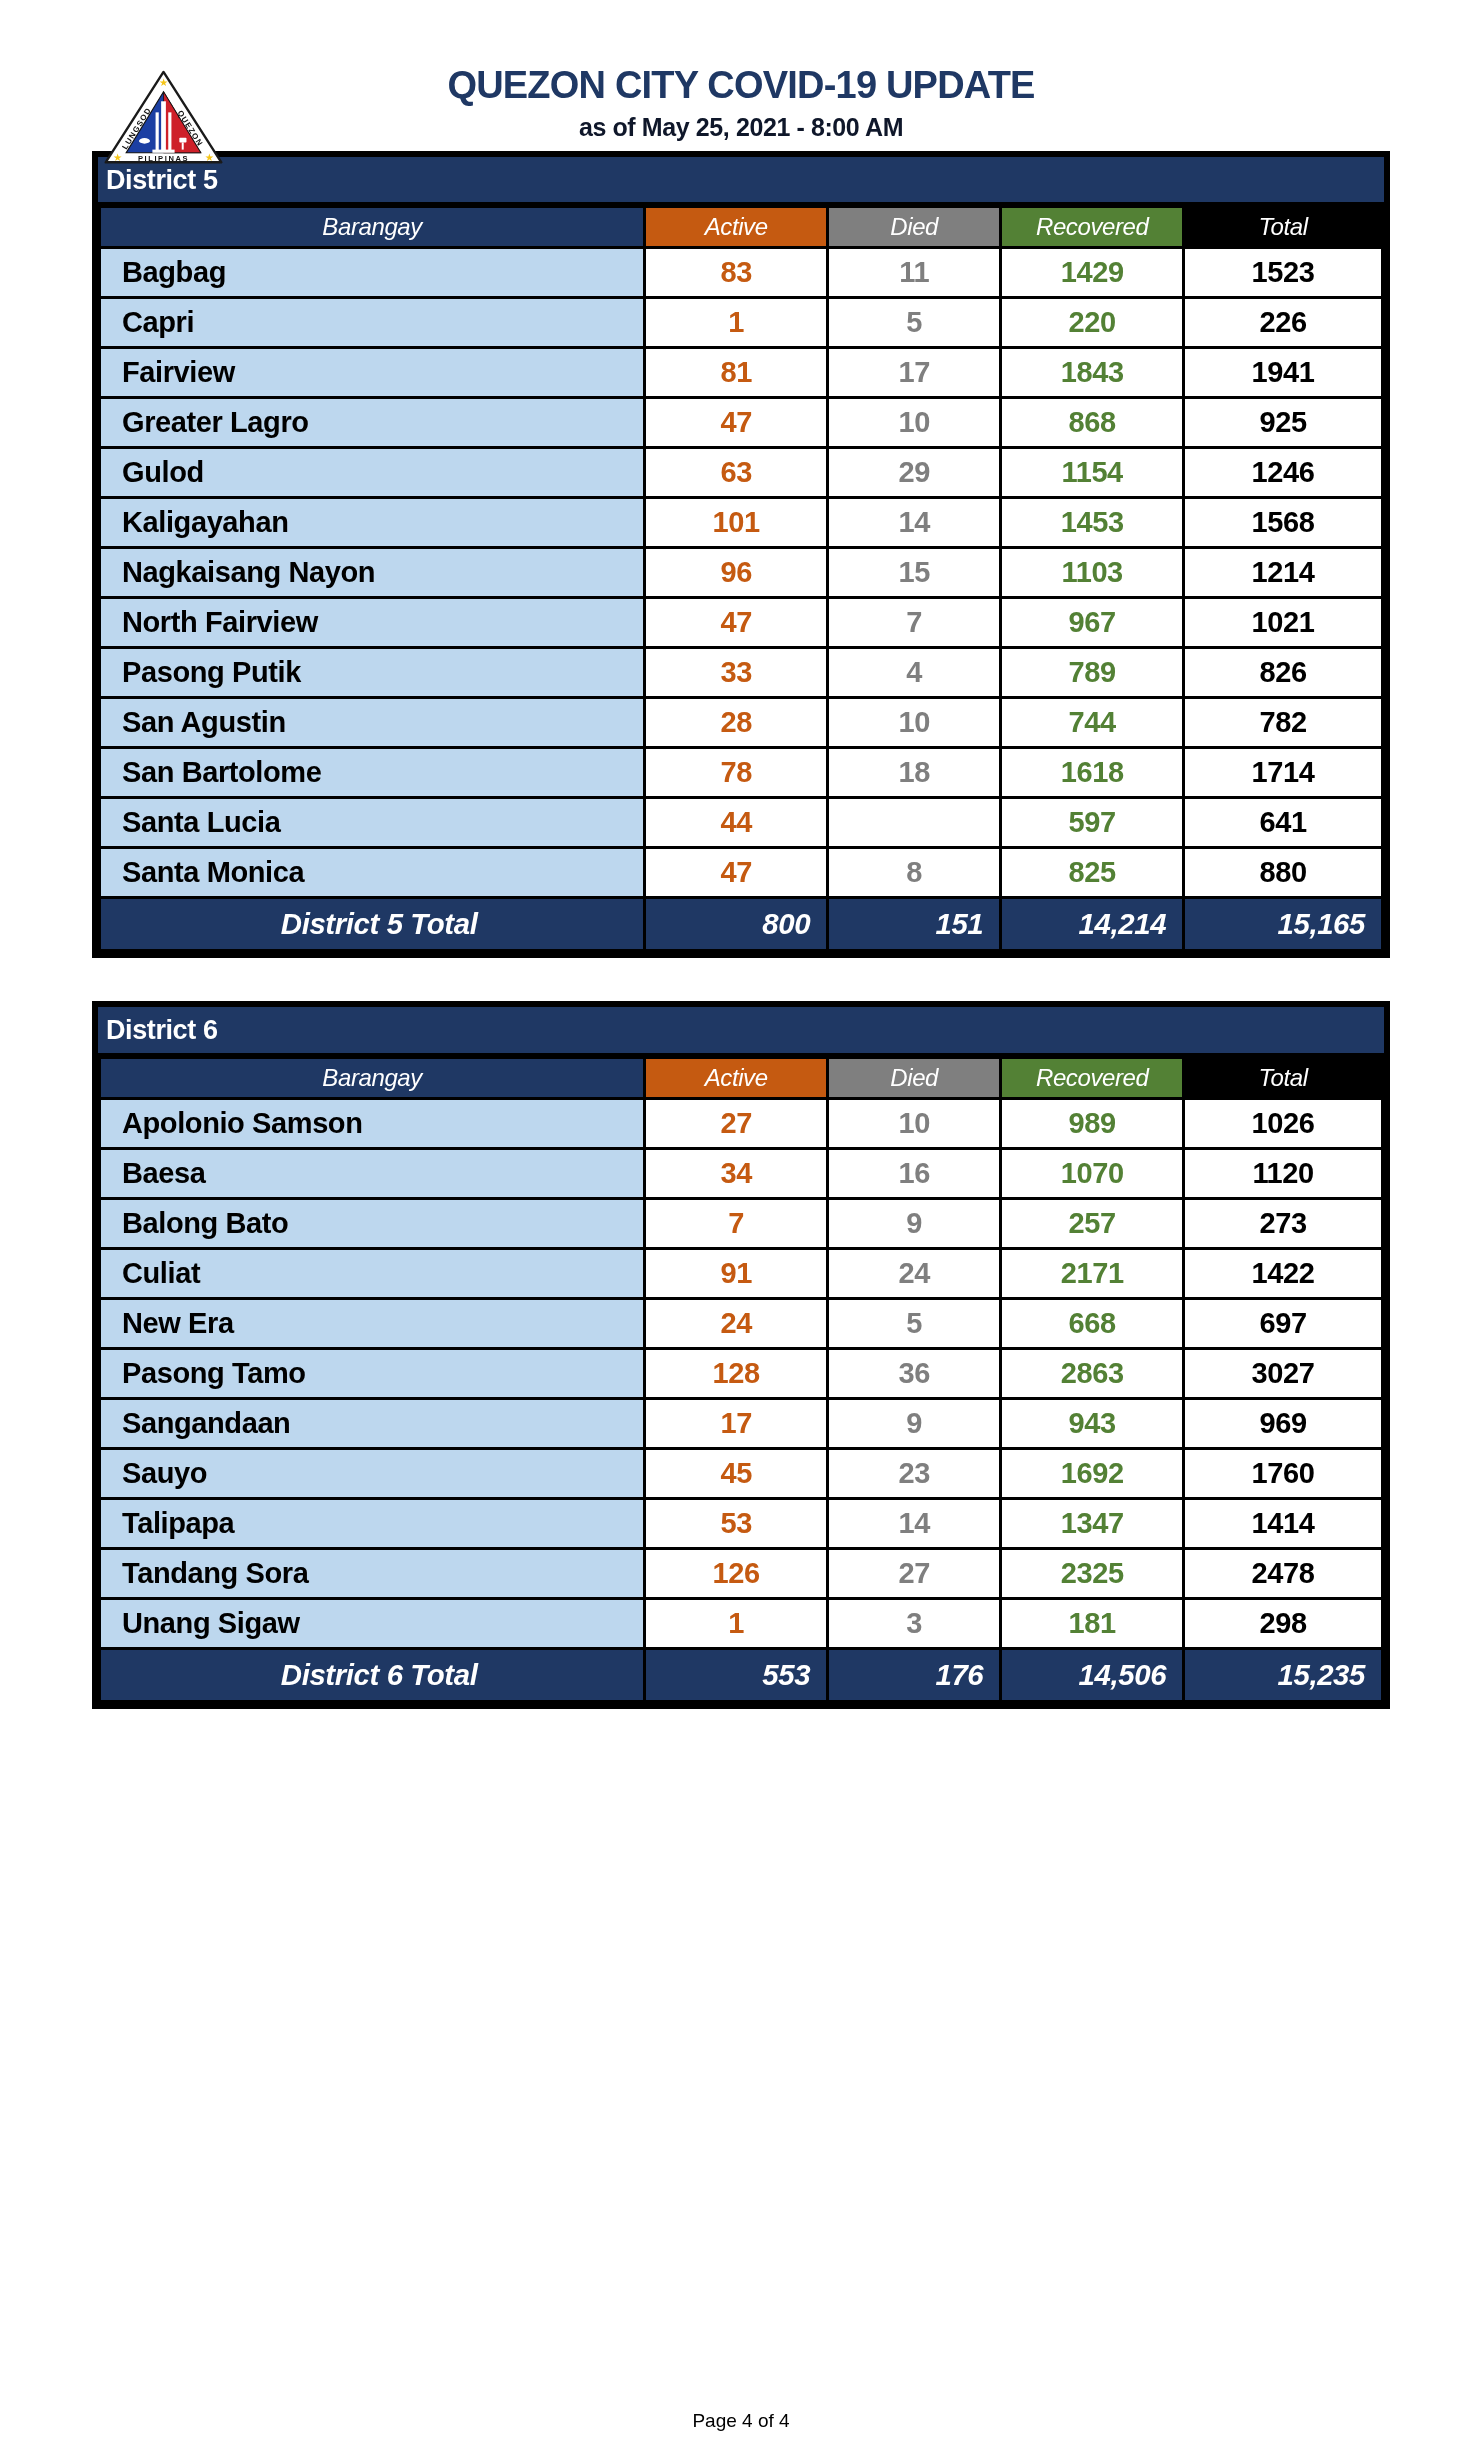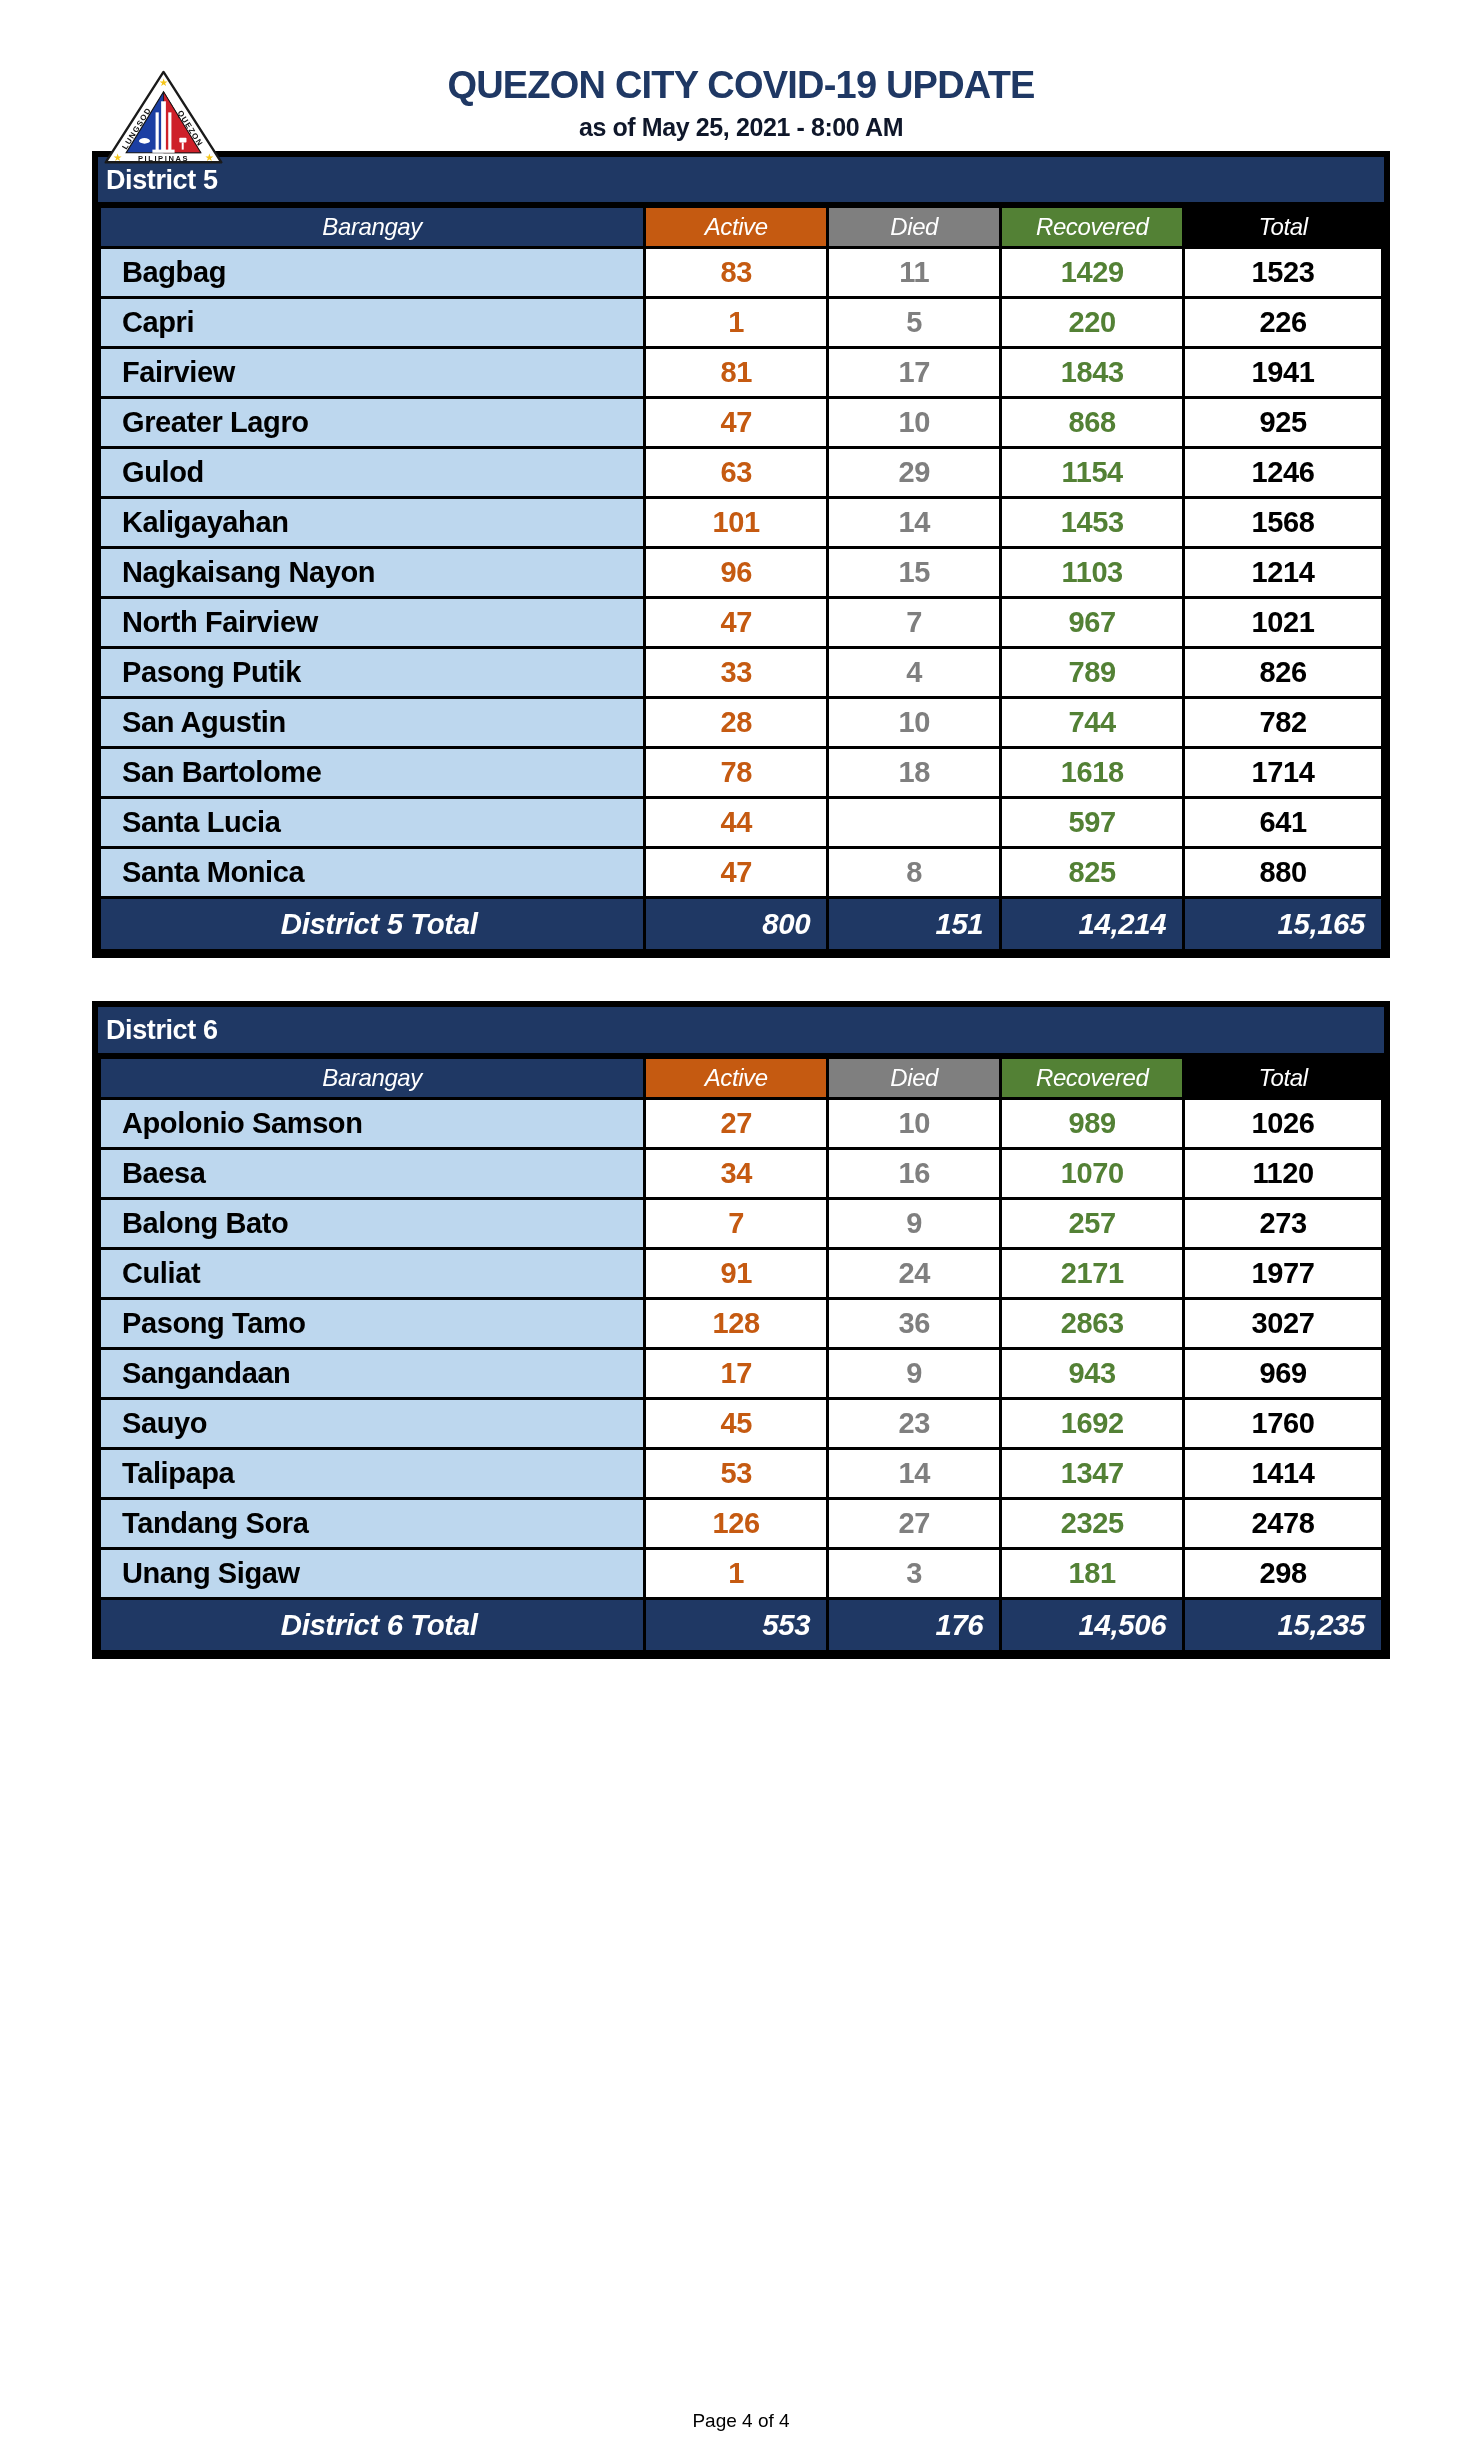--- a/index.html
+++ b/index.html
@@ -261,21 +261,28 @@
             <td class="d-active">7</td>
             <td class="d-died">9</td>
             <td class="d-recovered">257</td>
             <td class="d-total">273</td>
           </tr>
           <tr>
             <td class="d-name">Culiat</td>
             <td class="d-active">91</td>
             <td class="d-died">24</td>
             <td class="d-recovered">2171</td>
-            <td class="d-total">1977</td>
+            <td class="d-total">1422</td>
+          </tr>
+          <tr>
+            <td class="d-name">New Era</td>
+            <td class="d-active">24</td>
+            <td class="d-died">5</td>
+            <td class="d-recovered">668</td>
+            <td class="d-total">697</td>
           </tr>
           <tr>
             <td class="d-name">Pasong Tamo</td>
             <td class="d-active">128</td>
             <td class="d-died">36</td>
             <td class="d-recovered">2863</td>
             <td class="d-total">3027</td>
           </tr>
           <tr>
             <td class="d-name">Sangandaan</td>

